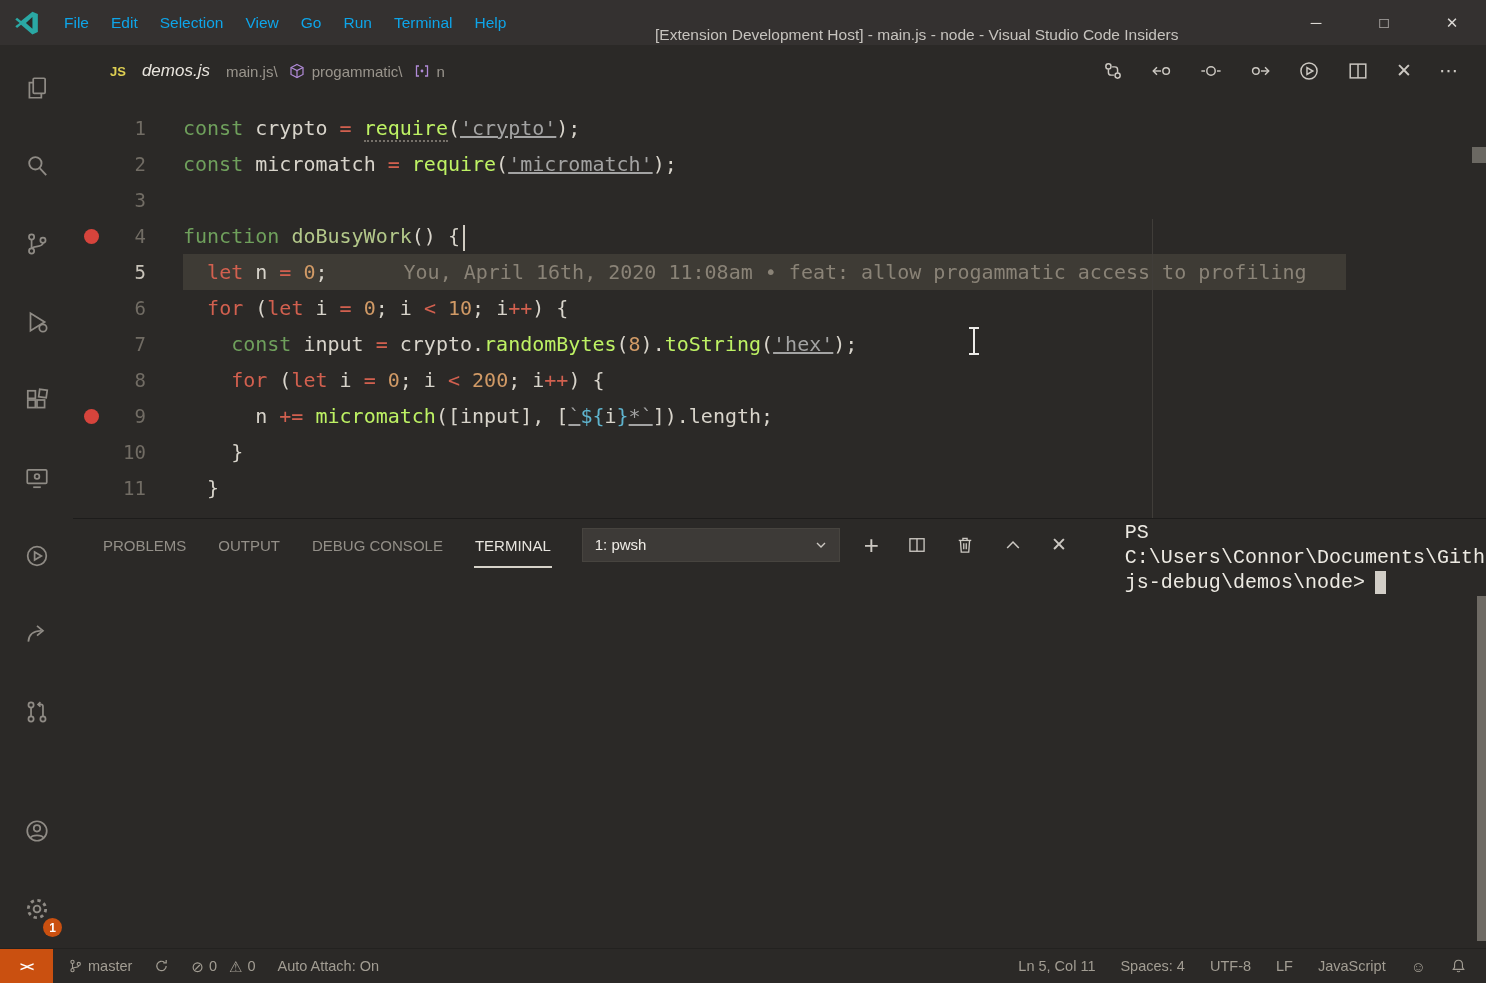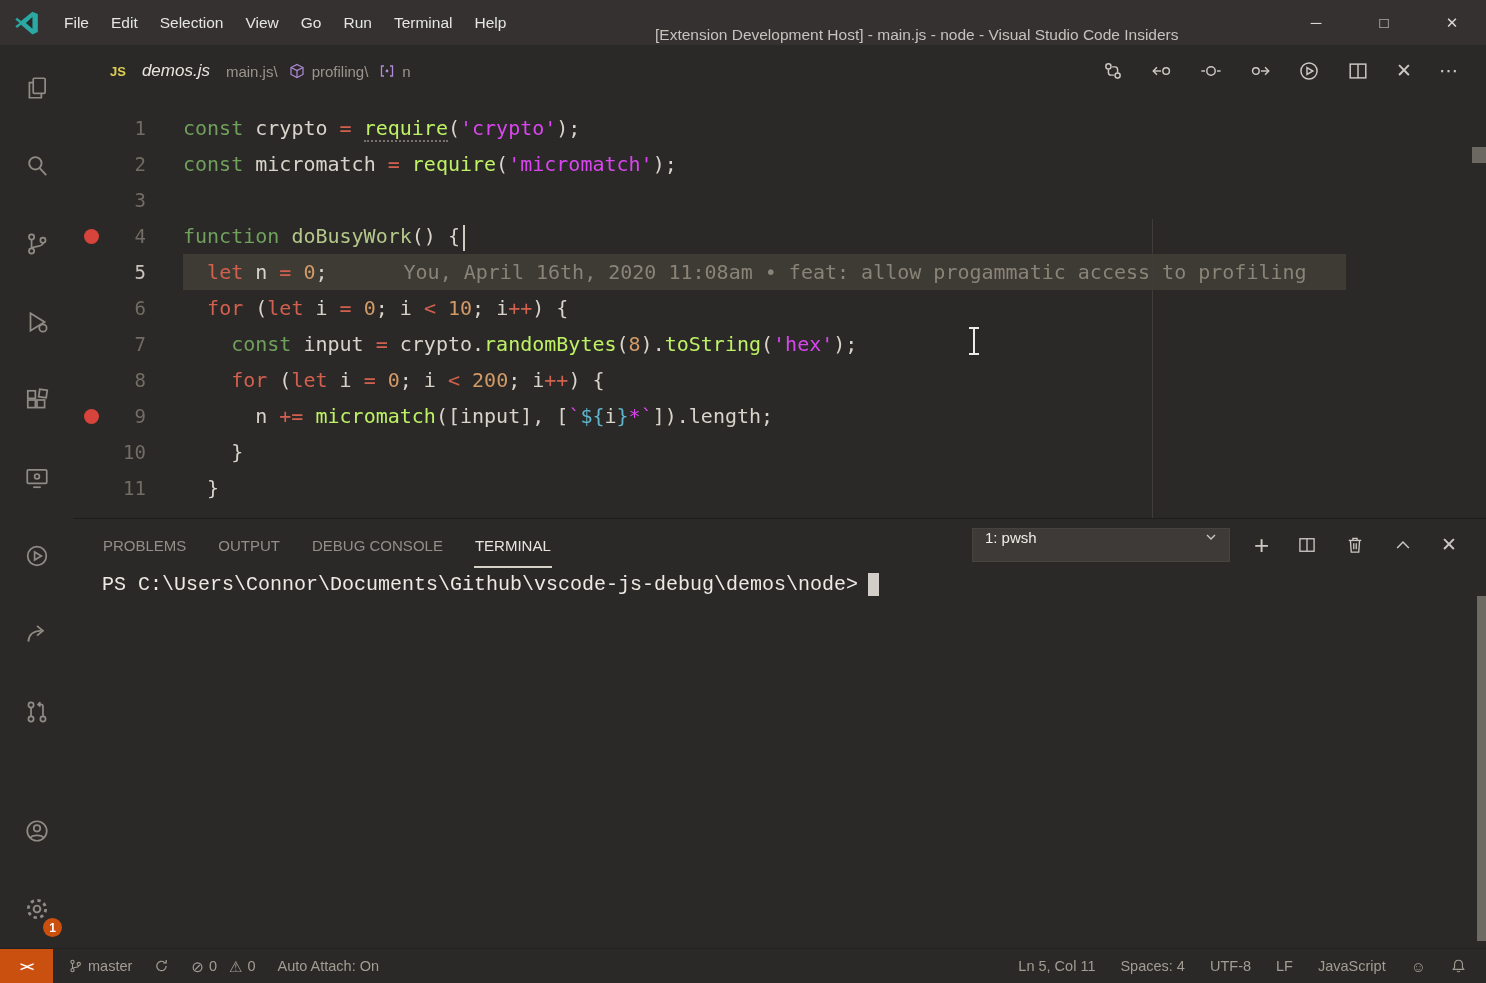--- a/index.html
+++ b/index.html
@@ -3,21 +3,21 @@
 <meta charset="utf-8">
 <style>
   * { margin:0; padding:0; box-sizing:border-box; }
   html,body { width:1486px; height:983px; overflow:hidden; }
   body { font-family:"Liberation Sans", sans-serif; background:#2b2927; color:#d8d4cb; position:relative; }
   .app { width:1486px; height:983px; display:flex; flex-direction:column; }
 
   
   .titlebar { height:45px; flex:none; background:#343130; display:flex; align-items:center; position:relative; }
   .logo { width:26px; height:26px; margin:0 13px 0 14px; flex:none; }
-  .menus { display:flex; color:#e5e5e5; font-size:15.5px; }
+  .menus { display:flex; color:#0ea5e9; font-size:15.5px; }
   .menu-item { padding:5px 11px; cursor:default; }
   .win-title { position:absolute; left:655px; top:0; height:45px; display:flex; align-items:center; color:#c6c3be; font-size:15.5px;margin-top:12px; }
   .win-controls { margin-left:auto; display:flex; height:45px; }
   .win-btn { width:68px; height:45px; display:flex; align-items:center; justify-content:center; color:#dcd9d5; font-size:15px; }
 
   
   .workbench { flex:1; display:flex; min-height:0; }
 
   
   .activitybar { width:73px; flex:none; background:#2b2927; display:flex; flex-direction:column; align-items:center; padding-top:4px; }
@@ -46,35 +46,35 @@
   .code-text { flex:1; margin-left:37px; margin-right:140px; min-width:0; }
   .code-row.current .code-text { background:rgba(133,122,106,0.22); }
   .code-row.current .line-num { color:#c9c4ba; }
   .tk.k1 { color:#6fa05c;margin-top:19px; }
   .tk.k2 { color:#d2604f; }
   .tk.o  { color:#d2604f; }
   .tk.v  { color:#d8d4cb; }
   .tk.p  { color:#d8d4cb; }
   .tk.fn { color:#bef264; }
   .tk.fname { color:#b3c88a; }
-  .tk.s  { color:#d946ef; }
+  .tk.s  { color:#a3a3a3;text-decoration:underline; }
   .tk.n  { color:#d19a66; }
   .tk.x  { color:#5fb4ce; }
   .tk.u  { border-bottom:2px dotted #76716a; }
   .caret { display:inline-block; width:2px; height:26px; background:#d0cbc1; vertical-align:middle; margin-left:3px; }
   .blame { color:#8a8377; margin-left:76px; }
   .ruler { position:absolute; left:1079px; top:122px; width:1px; height:393px; background:#403d39; }
   .editor-scroll-thumb { position:absolute; right:0; top:50px; width:14px; height:16px; background:#6b6862; }
 
   
-  .panel { height:430px; flex:none; border-top:1px solid #1d1c1b; display:flex; flex-direction:column; position:relative; }
+  .panel { height:430px; flex:none; border-top:1px solid #1d1c1b; display:flex; flex-direction:row; position:relative; }
   .panel-header { height:52px; flex:none; display:flex; align-items:center; padding:0 29px; }
   .panel-tab { margin-right:30px; font-size:15px; color:#938f88; padding:15px 1px 12px 1px; border-bottom:2px solid transparent; }
   .panel-tab.active { color:#e8e5df; border-bottom-color:#d6d2c9; }
-  .terminal-select { margin-left:auto; width:258px; height:34px; background:#3d3a37; border:1px solid #47443f; display:flex; align-items:flex-start; padding:0 10px 8px 12px; font-size:15px; color:#f0ede7; }
+  .terminal-select { margin-left:auto; width:258px; height:34px; background:#3d3a37; border:1px solid #47443f; display:flex; align-items:flex-end; padding:0 10px 8px 12px; font-size:15px; color:#f0ede7; }
   .terminal-select svg { margin-left:auto; stroke:#ccc8c2; }
   .panel-actions { display:flex; align-items:center; gap:28px; padding-left:24px; color:#ccc8c2; }
   .panel-actions svg { stroke:#ccc8c2; display:block; }
   .plus-glyph { font-size:26px; font-weight:300; line-height:20px; color:#ccc8c2; }
   .terminal-body { flex:1; padding:1px 0 0 29px; font-family:Liberation Mono, monospace; font-size:20px; color:#edeae3; line-height:25px; }
   .term-cursor { display:inline-block; width:11px; height:23px; background:#d2cec7; margin-left:10px; vertical-align:text-bottom; }
   .panel-scroll-thumb { position:absolute; right:0; top:77px; width:9px; height:345px; background:#6e6a64; }
 
   
   .statusbar { height:35px; flex:none; background:#2b2927; border-top:1px solid #232220; display:flex; align-items:center; font-size:14.5px; color:#a29d93; }
@@ -204,21 +204,21 @@
       <div class="editor-header">
         <span class="js-icon">JS</span>
         <span class="tab-label">demos.js</span>
         <div class="breadcrumbs">
           <span>main.js\</span>
           <svg class="crumb-icon" width="16" height="16" viewBox="0 0 16 16" fill="none" stroke="#b18bd8" stroke-width="1.2">
             <path d="M8 1.5 L14 4.5 V11.5 L8 14.5 L2 11.5 V4.5 Z"></path>
               <path d="M2 4.5 L8 7.5 L14 4.5"></path>
               <path d="M8 7.5 V14.5"></path>
           </svg>
-          <span>profiling\</span>
+          <span>progammatic\</span>
           <svg class="crumb-icon" width="16" height="16" viewBox="0 0 16 16" fill="none" stroke="#b18bd8" stroke-width="1.3">
             <path d="M5 3 H2.5 V13 H5"></path>
               <path d="M11 3 H13.5 V13 H11"></path>
               <circle cx="8" cy="8" r="1.4" fill="#b18bd8" stroke="none"></circle>
           </svg>
           <span>n</span>
         </div>
         <div class="editor-actions">
           <span>
             <svg width="22" height="22" viewBox="0 0 24 24" fill="none" stroke-width="1.6">

